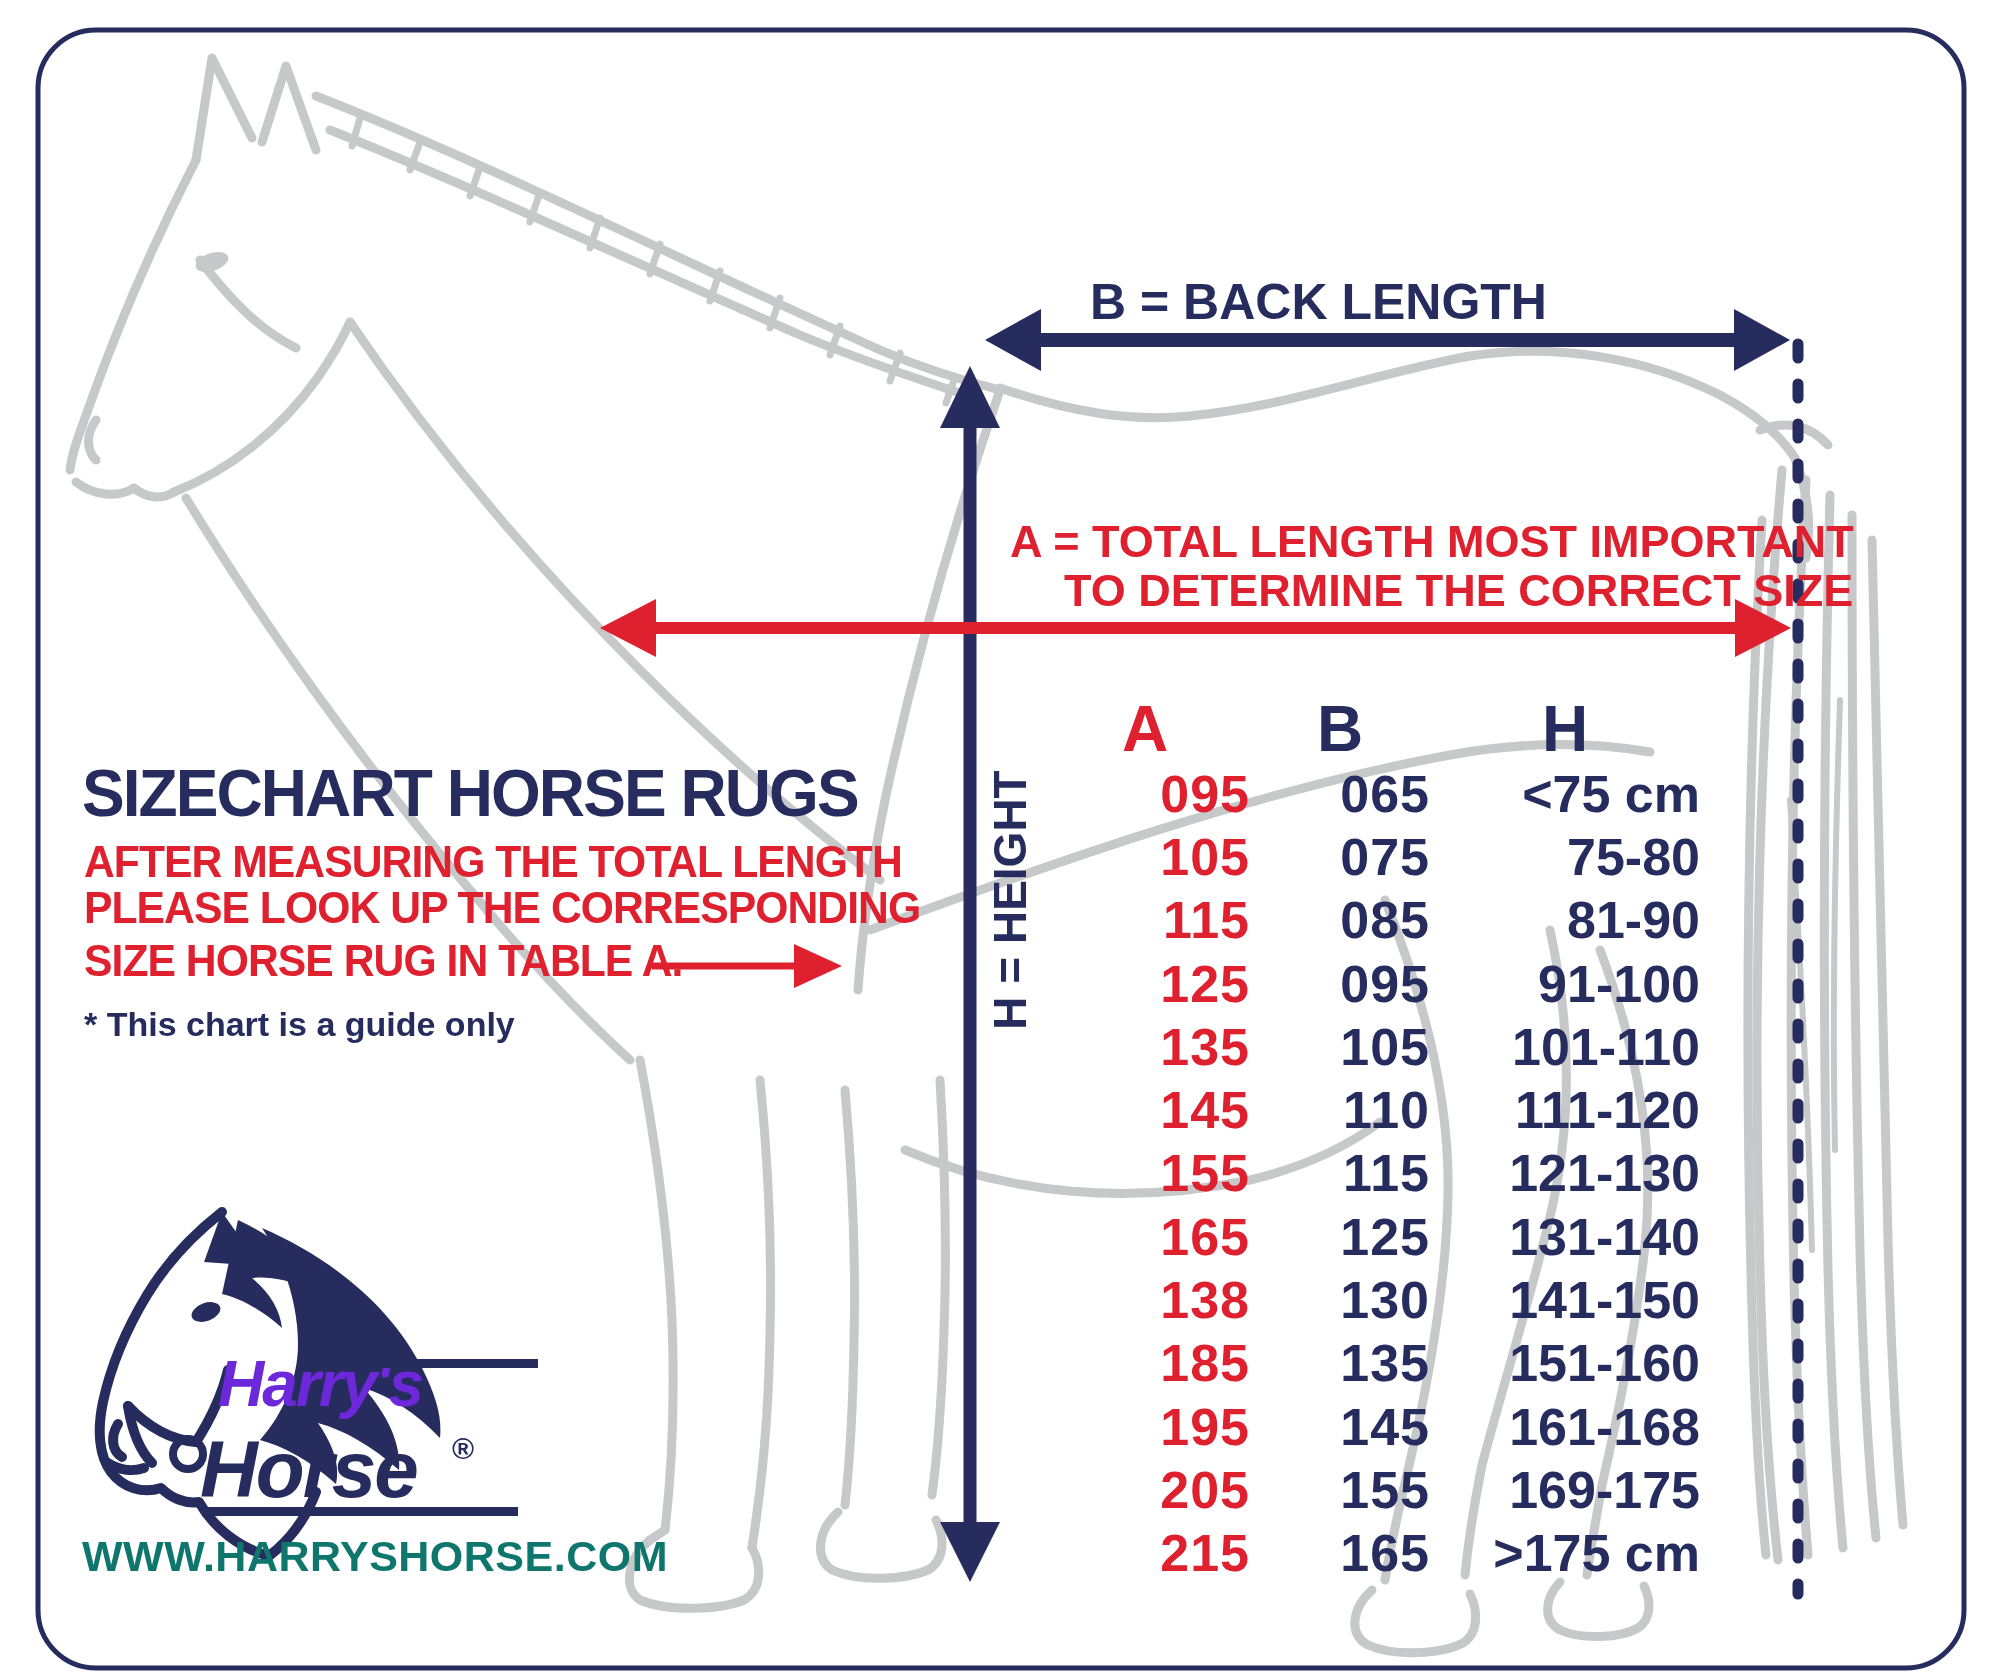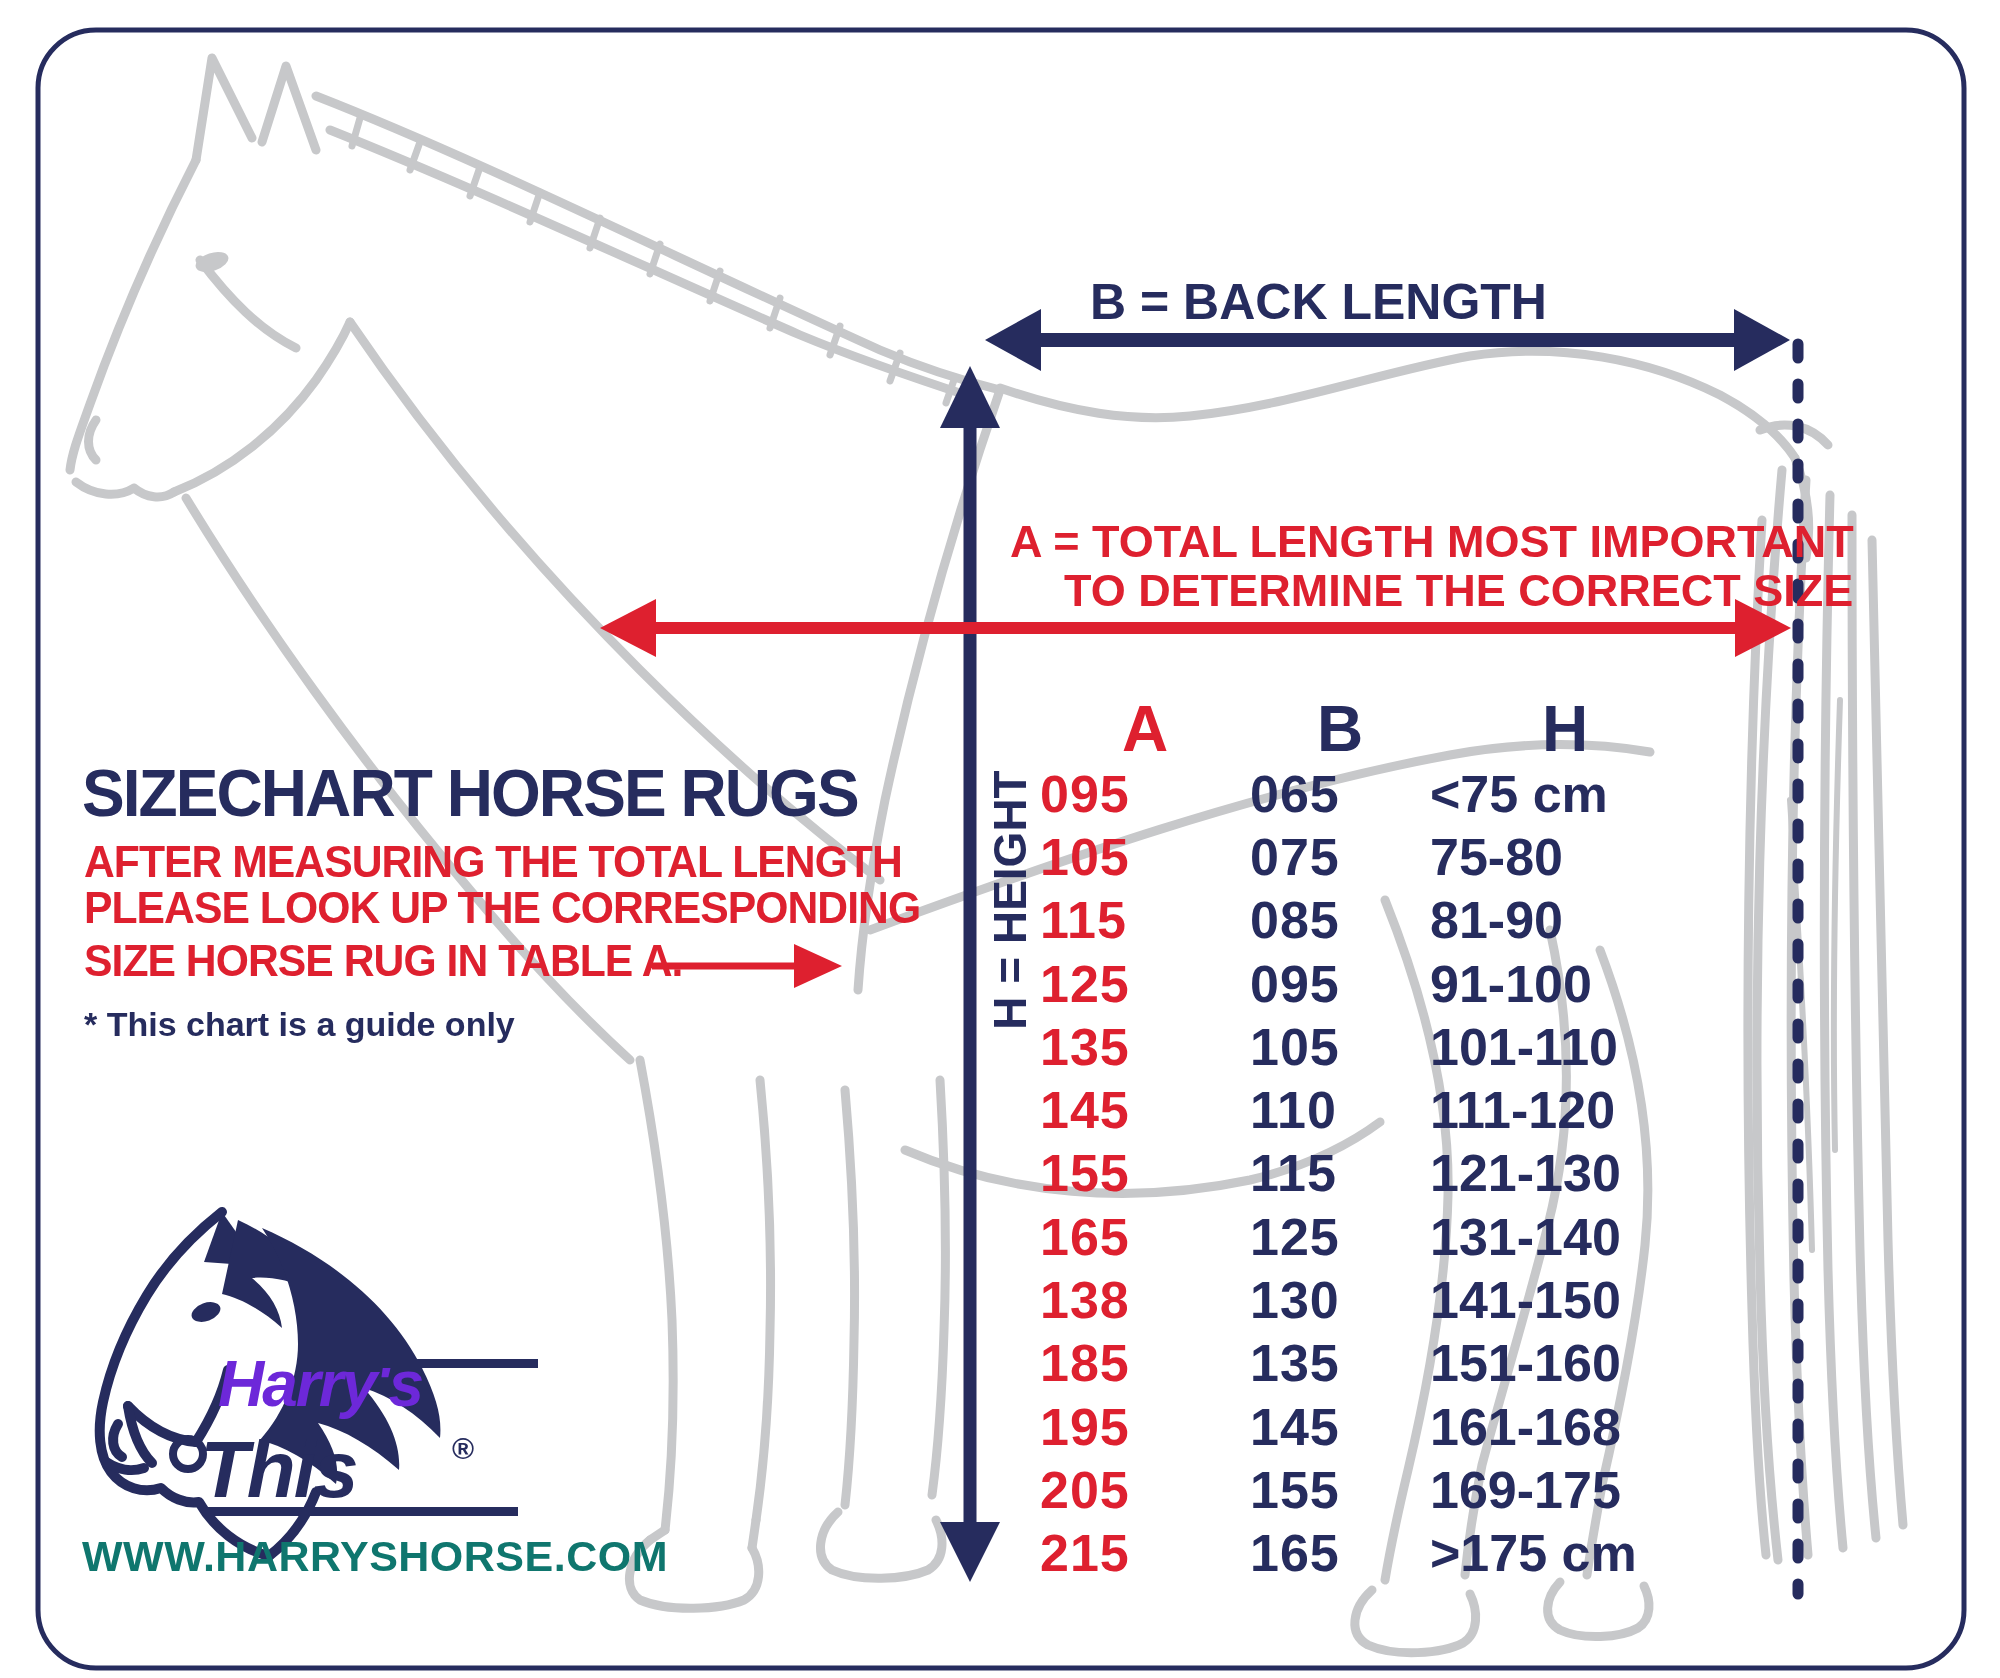--- a/index.html
+++ b/index.html
@@ -13,21 +13,21 @@
   #guide-note{left:84px;top:1007px;font-size:34px;color:#262c5e;}
   #b-label{left:1090px;top:277px;width:600px;text-align:left;font-size:50px;color:#262c5e;}
   #a-label-1{left:1010px;top:519px;width:730px;text-align:center;font-size:45px;color:#de202f;}
   #a-label-2{left:1064px;top:568px;width:730px;text-align:center;font-size:45px;color:#de202f;}
   #h-label{left:1010px;top:900px;font-size:46px;color:#262c5e;
            transform:translate(-50%,-50%) rotate(-90deg);}
   #size-table{position:absolute;left:1040px;top:692px;width:660px;}
   #size-table-header{display:grid;grid-template-columns:210px 180px 270px;height:70px;
            text-align:center;font-size:64px;font-weight:bold;}
   .t-row{display:grid;grid-template-columns:210px 180px 270px;height:63.3px;
-           align-items:center;text-align:left;font-size:52px;font-weight:bold;letter-spacing:1px;}
+           align-items:center;text-align:right;font-size:52px;font-weight:bold;letter-spacing:1px;}
   .c0{color:#de202f;} .c1{color:#262c5e;} .c2{color:#262c5e;letter-spacing:0;}
   #brand-1{left:218px;top:1352px;font-size:64px;font-style:italic;color:#6d28d9;letter-spacing:-2px;}
   #brand-2{left:200px;top:1430px;font-size:80px;font-style:italic;color:#262c5e;letter-spacing:-2px;}
   #brand-reg{left:452px;top:1434px;font-size:30px;color:#262c5e;}
   .logo-rule{position:absolute;height:9px;background:#262c5e;}
   #logo-rule-top{left:340px;top:1359px;width:198px;}
   #logo-rule-bottom{left:202px;top:1507px;width:316px;}
   #website{left:82px;top:1535px;font-size:43px;letter-spacing:.5px;color:#0f766e;}
 </style>
 </head>
@@ -230,17 +230,17 @@
       </div>
       <div class="t-row">
         <span class="c0">215</span>
         <span class="c1">165</span>
         <span class="c2">&gt;175 cm</span>
       </div>
     </div>
 </div>
 
 <div id="brand-1" class="txt">Harry's</div>
-<div id="brand-2" class="txt">This</div>
+<div id="brand-2" class="txt">Horse</div>
 <div id="brand-reg" class="txt">®</div>
 <div id="logo-rule-top" class="logo-rule"></div>
 <div id="logo-rule-bottom" class="logo-rule"></div>
 <div id="website" class="txt">WWW.HARRYSHORSE.COM</div>
 
 </body></html>

